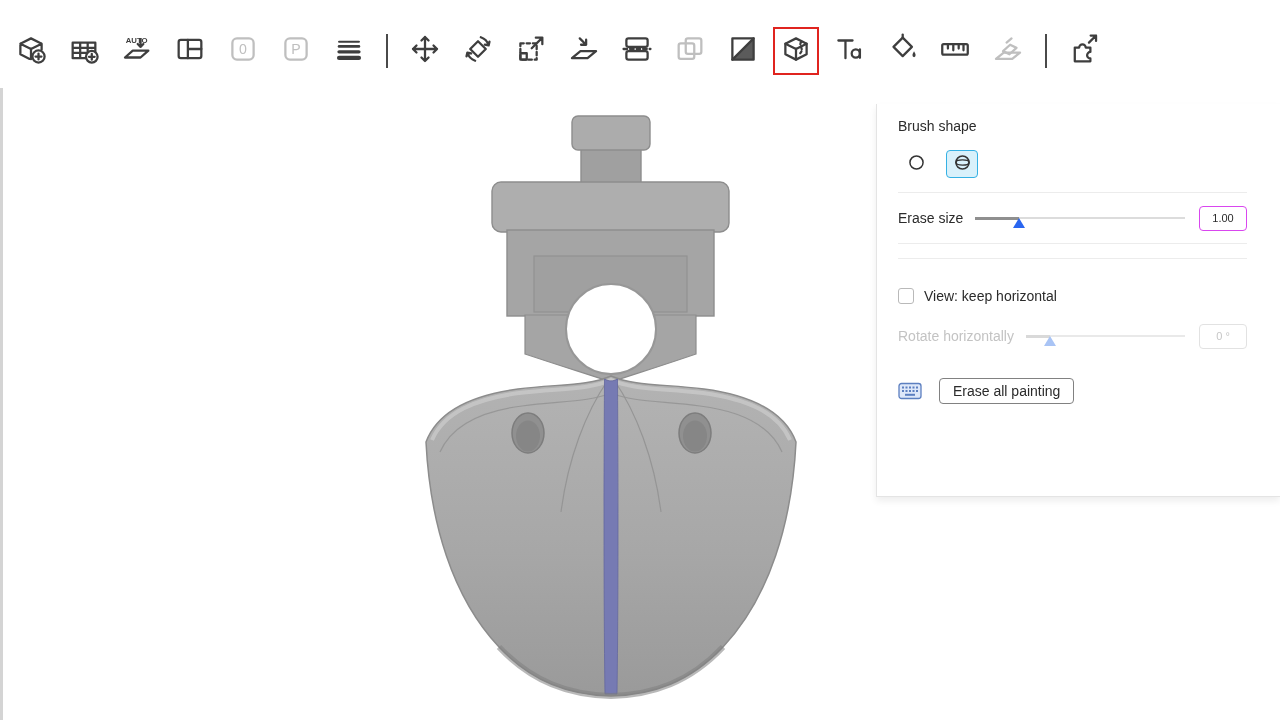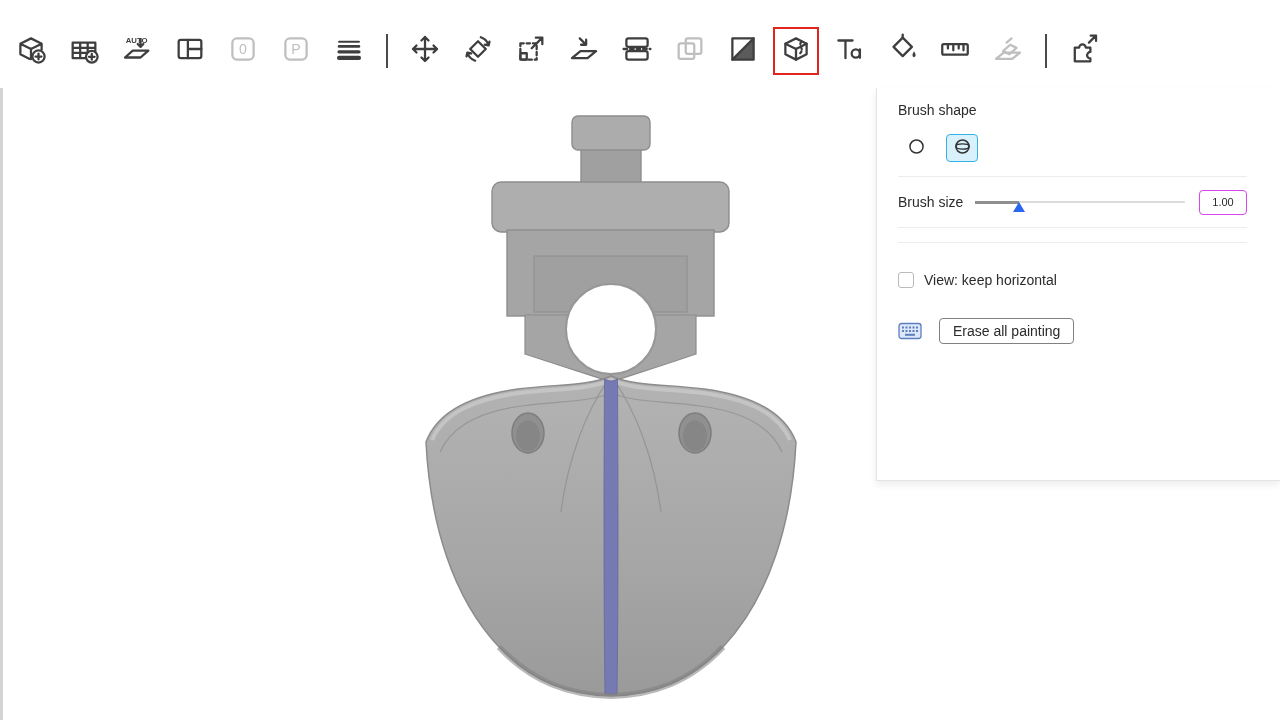--- a/index.html
+++ b/index.html
@@ -14,21 +14,21 @@
   .tool.disabled{color:#bfbfbf;cursor:default;}
   .tool.selected{outline:2px solid #e0241f;outline-offset:2px;}
   .separator{width:2px;height:34px;background:#4a4a4a;margin:0 3px;flex:none;}
 
   
   .viewport{position:absolute;left:0;top:88px;right:0;bottom:0;background:#fff;}
   .edge-strip{position:absolute;left:0;top:0;width:3px;height:100%;background:#d4d4d4;}
   .benchy{position:absolute;left:418px;top:22px;}
 
   
-  .panel{position:absolute;left:876px;top:88px;width:404px;height:393px;background:#fff;
+  .panel{position:absolute;left:876px;top:104px;width:404px;height:393px;background:#fff;
     border-left:1px solid #e4e4e4;border-bottom:1px solid #e4e4e4;
     box-shadow:0 4px 7px rgba(0,0,0,.07);box-sizing:border-box;
     padding:14px 33px 16px 21px;font-size:14px;color:#2b2b2b;}
   .options{display:flex;gap:14px;margin:16px 0 0 2px;align-items:center;height:28px;}
   .chip{display:flex;align-items:center;justify-content:center;width:30px;height:26px;
     border-radius:4px;border:1px solid transparent;cursor:pointer;}
   .chip.selected{background:#d9f1fb;border-color:#35b1e4;}
   .divider{border-top:1px solid #ececec;margin-top:14px;}
   .divider.d2{margin-top:12px;}
   .row{display:flex;align-items:center;}
@@ -262,40 +262,49 @@
         <span><svg viewBox="0 0 24 24" width="21" height="21" fill="none" stroke="#333" stroke-width="1.7">
             <circle cx="12" cy="12" r="7.5"></circle>
             <ellipse cx="12" cy="12" rx="7.5" ry="3"></ellipse>
           </svg></span>
       </span>
     </div>
 
   <div class="divider"></div>
 
   <div class="row slider-row">
-    <span class="rlabel">Brush size</span>
+    <span class="rlabel">Erase size</span>
     <div class="slider">
       <div class="track"></div>
       <div class="fill" style="width: 21%;"></div>
       <div class="thumb" style="left: calc(21% - 6px);"></div>
     </div>
     <div class="valbox">1.00</div>
   </div>
 
   <div class="divider d2"></div>
 
 
   <div class="divider"></div>
 
 
   <div class="row check-row second">
     <span class="cb"></span>
     <span>View: keep horizontal</span>
   </div>
 
+  <div class="row slider-row rot disabledrow">
+    <span class="rlabel">Rotate horizontally</span>
+    <div class="slider">
+      <div class="track"></div>
+      <div class="fill" style="width: 15%;"></div>
+      <div class="thumb" style="left: calc(15% - 6px);"></div>
+    </div>
+    <div class="valbox">0 °</div>
+  </div>
 
   <div class="row erase-row">
     <span class="kbd-icon">
       <svg width="24" height="18" viewBox="0 0 24 18">
         <rect x="1" y="1.5" width="22" height="15" rx="2.5" fill="#dde7f9" stroke="#5c7fc0" stroke-width="1.3"></rect>
         <g fill="#5c7fc0">
           <rect x="4" y="4.5" width="2" height="2"></rect>
             <rect x="7.5" y="4.5" width="2" height="2"></rect>
           <rect x="11" y="4.5" width="2" height="2"></rect>
             <rect x="14.5" y="4.5" width="2" height="2"></rect>

